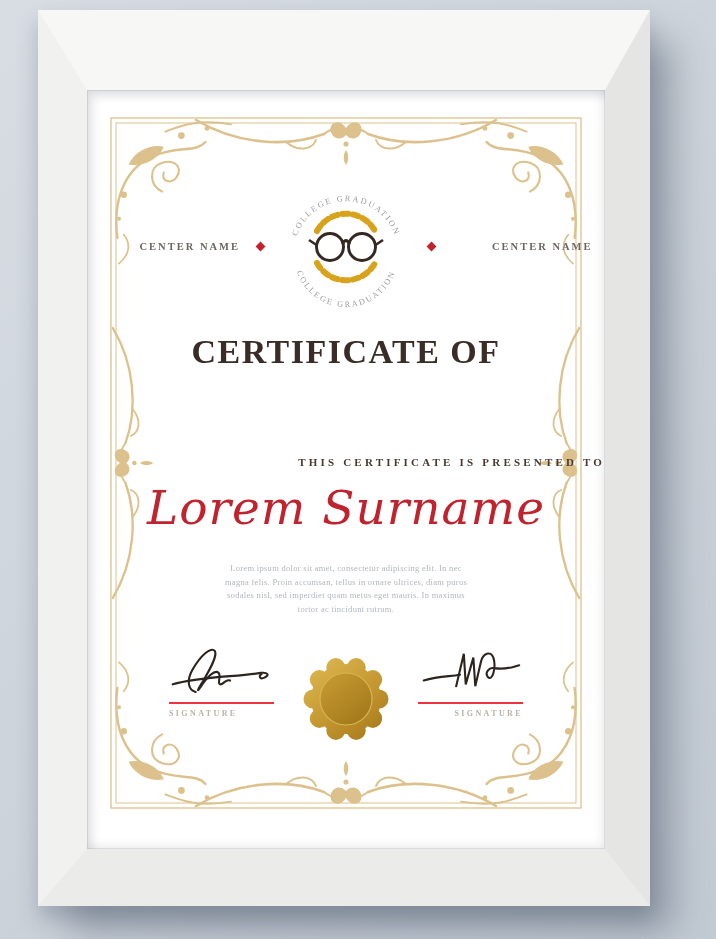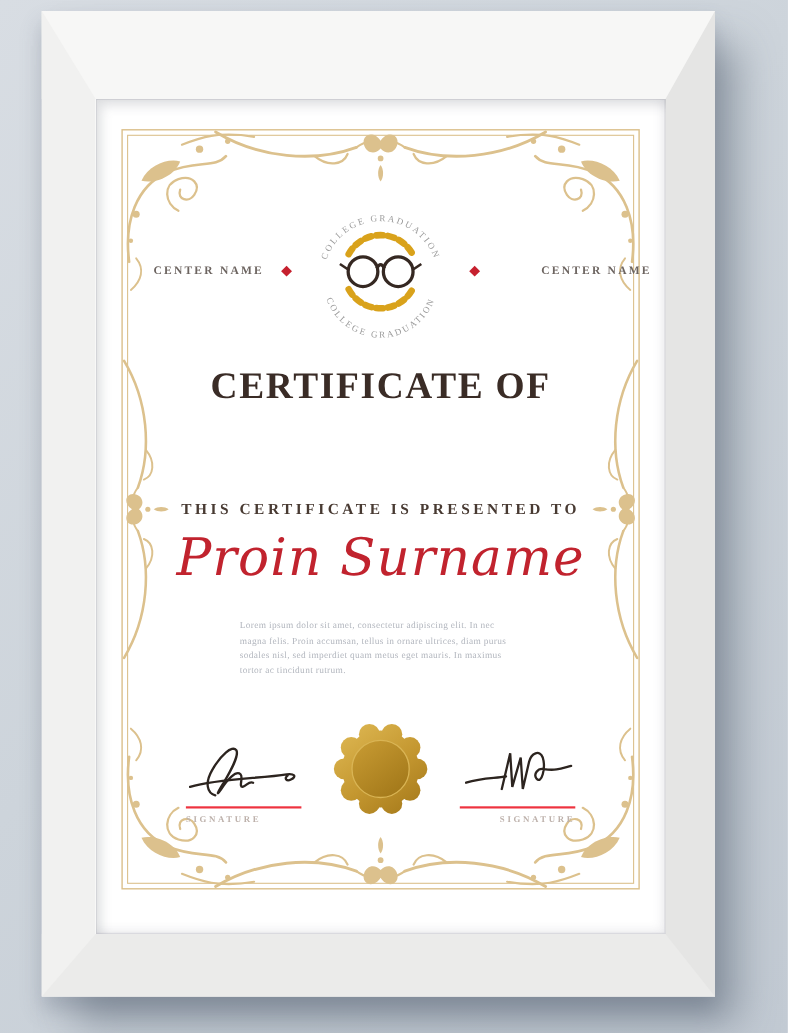--- a/index.html
+++ b/index.html
@@ -19,29 +19,29 @@
   .border-svg{position:absolute;left:0;top:0;width:518px;height:759px;}
   
   .content{position:absolute;inset:0;}
   .logo-row{position:absolute;top:96px;left:0;width:100%;height:120px;display:flex;align-items:center;justify-content:center;gap:17px;}
   .org-name{font-size:10.5px;font-weight:bold;letter-spacing:2px;color:#6d6561;white-space:nowrap;padding-left:40px;}
   .diamond{width:7px;height:7px;background:#c6202e;transform:rotate(45deg);flex:0 0 auto;}
   .logo-svg{flex:0 0 auto;}
   .title-block{position:absolute;top:247px;left:0;width:100%;text-align:center;color:#3a2c26;}
   .title-1{font-size:34px;font-weight:bold;letter-spacing:1.5px;line-height:30px;}
   .title-2{font-size:41px;font-weight:bold;letter-spacing:2.5px;line-height:42px;}
-  .presented{position:absolute;top:366px;left:0;width:100%;text-align:center;
-    font-size:14px;font-weight:bold;letter-spacing:3.2px;color:#483a32;}
+  .presented{position:absolute;top:366px;left:0;width:100%;text-align:right;
+    font-size:11px;font-weight:bold;letter-spacing:3.2px;color:#483a32;}
   .recipient{position:absolute;top:390px;left:0;width:100%;text-align:center;
     font-family:"DejaVu Serif","Liberation Serif",serif;font-style:italic;
     font-size:47px;color:#c1232e;letter-spacing:1px;}
-  .body-text{position:absolute;top:472px;left:50%;transform:translateX(-50%);width:256px;text-align:left;
+  .body-text{position:absolute;top:472px;left:50%;transform:translateX(-50%);width:256px;text-align:center;
     font-size:8.5px;line-height:13.5px;letter-spacing:.3px;color:#b2b6be;}
   .sig-row{position:absolute;top:552px;left:50%;transform:translateX(-50%);
-    display:flex;align-items:flex-end;gap:27px;}
+    display:flex;align-items:flex-start;gap:27px;}
   .sig-col{width:105px;display:flex;flex-direction:column;}
   .sig-scribble{height:58px;}
   .sig-line{height:2px;background:#ee333f;margin-top:2px;}
   .sig-label{margin-top:5px;font-size:8px;font-weight:bold;letter-spacing:2.4px;color:#bdb1ab;}
   .sig-label.right{text-align:right;}
   .seal-wrap{width:90px;margin-top:12px;flex:0 0 auto;}
 </style>
 </head>
 <body>
 
@@ -119,21 +119,21 @@
           <span class="diamond"></span>
           <span class="org-name">CENTER NAME</span>
         </div>
 
         <div class="title-block">
           <div class="title-1">CERTIFICATE OF</div>
         </div>
 
         <div class="presented">THIS CERTIFICATE IS PRESENTED TO</div>
 
-        <div class="recipient">Proin Surname</div>
+        <div class="recipient">Lorem Surname</div>
 
         <div class="body-text">Lorem ipsum dolor sit amet, consectetur adipiscing elit. In nec magna felis. Proin accumsan, tellus in ornare ultrices, diam purus sodales nisl, sed imperdiet quam metus eget mauris. In maximus tortor ac tincidunt rutrum.</div>
 
         <div class="sig-row">
           <div class="sig-col">
             <svg class="sig-scribble" viewBox="0 0 110 60">
               <g stroke="#2c241f" fill="none" stroke-width="2.2" stroke-linecap="round">
                 <path d="M28,52 C20,50 18,40 25,28 C33,14 44,4 48,9 C51,14 43,28 36,40 C31,48 28,54 33,47 C40,36 48,28 52,32 C55,35 50,44 54,44 C58,43 60,38 64,40"></path>
                 <path d="M4,44 C30,36 72,36 96,32 C103,31 106,34 100,37 C96,39 93,36 97,33"></path>
               </g>

